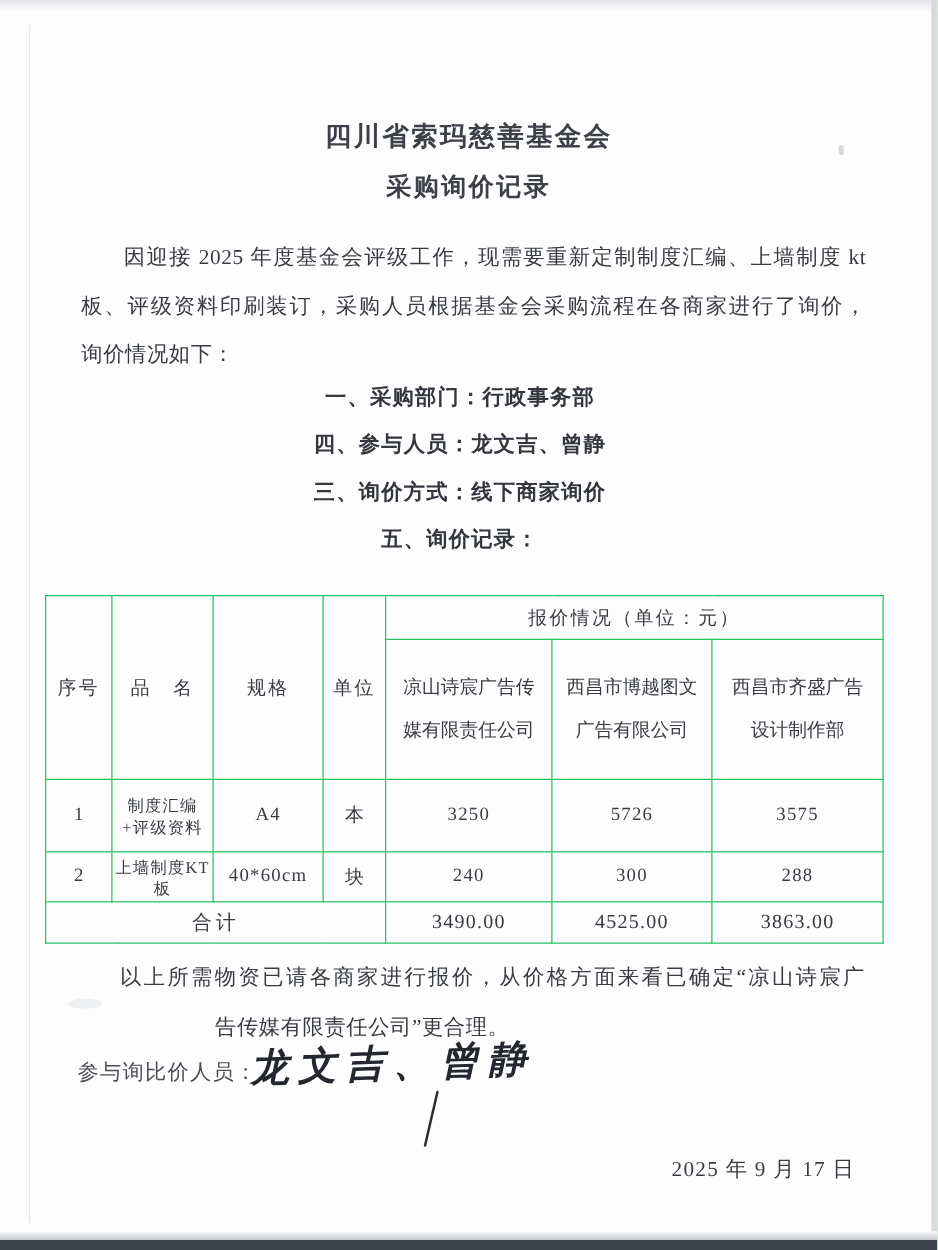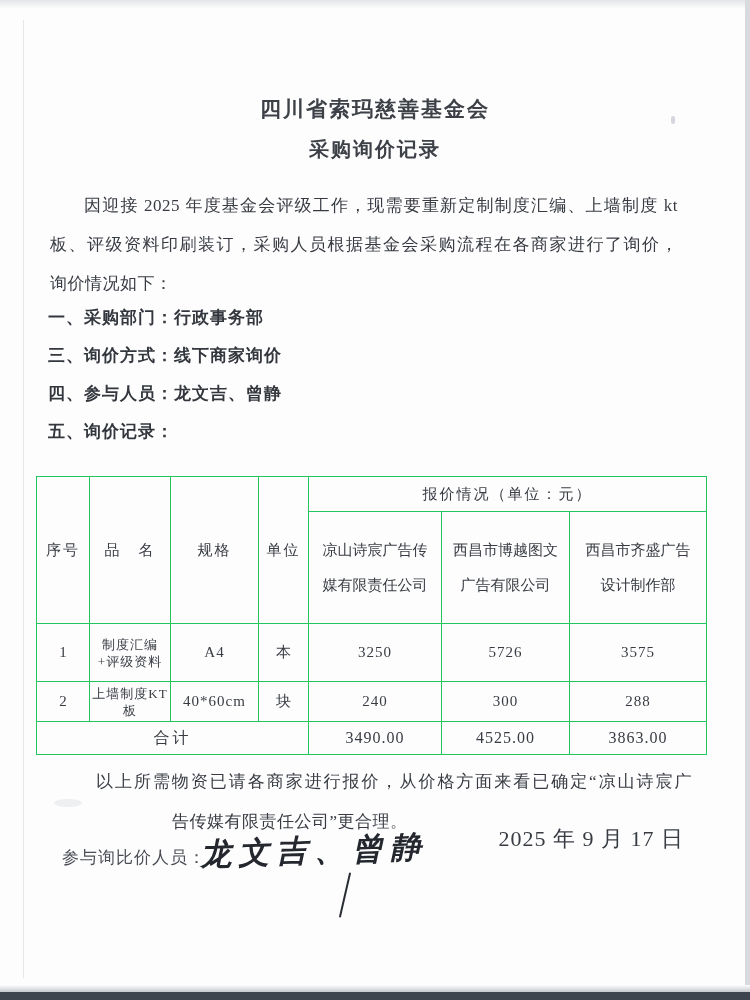--- a/index.html
+++ b/index.html
@@ -25,28 +25,28 @@
 
   
   .doc-title, .doc-subtitle {
     position:absolute; left:0; width:100%; text-align:center;
     font-weight:bold; color:#3d4147; letter-spacing:2px;
   }
   .doc-title    { top:95px;  font-size:21px; }
   .doc-subtitle { top:136px; font-size:20px; }
 
   
-  .intro { position:absolute; left:50px; top:186px; width:628px;
+  .intro { position:absolute; left:65px; top:186px; width:628px;
            font-size:17px; color:#383c42; letter-spacing:.5px; }
   .intro-line { line-height:39px; height:39px; }
   .just { text-align:justify; text-align-last:justify; }
   .indent2 { text-indent:34px; }
 
   
-  .list { position:absolute; left:48px; top:299px; width:620px; }
+  .list { position:absolute; left:58px; top:299px; width:620px;text-align:center; }
   .list-item { height:38px; line-height:38px; font-size:17px; font-weight:bold;
                color:#33373d; letter-spacing:1px; }
 
   
   .quote-table { position:absolute; left:36px; top:476px; width:670px;
                  border-collapse:collapse; table-layout:fixed; }
   .quote-table td { border:1px solid #22c55e; text-align:center; vertical-align:middle;
                     color:#383c42; font-size:15px; padding:0 2px; overflow:hidden; }
   tr.r-h1 { height:35px; }
   tr.r-h2 { height:112px; }
@@ -67,21 +67,21 @@
   .closing-line2 { margin-top:12px; margin-left:110px; line-height:28px; }
 
   
   .sig-label { position:absolute; left:62px; top:846px; font-size:17px;
                color:#4b4f55; letter-spacing:1px; }
   .sig-names { position:absolute; left:200px; top:830px; font-size:31px;
                font-weight:bold; font-style:italic; color:#24282e;
                letter-spacing:7px; transform:rotate(-2deg); white-space:nowrap; }
   .sig-tail  { position:absolute; left:344px; top:872px; width:2px; height:46px;
                background:#2a2e34; transform:rotate(13deg); border-radius:2px; }
-  .doc-date  { position:absolute; right:66px; top:824px; font-size:22px;
+  .doc-date  { position:absolute; right:66px; top:924px; font-size:17px;
                color:#383c42; letter-spacing:1px; }
 </style>
 </head>
 <body>
 
 <div class="scan">
   <div class="paper"></div>
   <div class="paper-fold"></div>
   <div class="speck1"></div>
   <div class="smudge"></div>
@@ -90,22 +90,22 @@
   <div class="doc-subtitle">采购询价记录</div>
 
   <div class="intro">
     <div class="intro-line just indent2">因迎接 2025 年度基金会评级工作，现需要重新定制制度汇编、上墙制度 kt</div>
     <div class="intro-line just">板、评级资料印刷装订，采购人员根据基金会采购流程在各商家进行了询价，</div>
     <div class="intro-line">询价情况如下：</div>
   </div>
 
   <div class="list">
     <div class="list-item">一、采购部门：行政事务部</div>
+    <div class="list-item">四、参与人员：龙文吉、曾静</div>
     <div class="list-item">三、询价方式：线下商家询价</div>
-    <div class="list-item">四、参与人员：龙文吉、曾静</div>
     <div class="list-item">五、询价记录：</div>
   </div>
 
   <table class="quote-table">
     <colgroup>
       <col style="width:53px">
         <col style="width:81px">
         <col style="width:88px">
       <col style="width:50px">
         <col style="width:133px">

